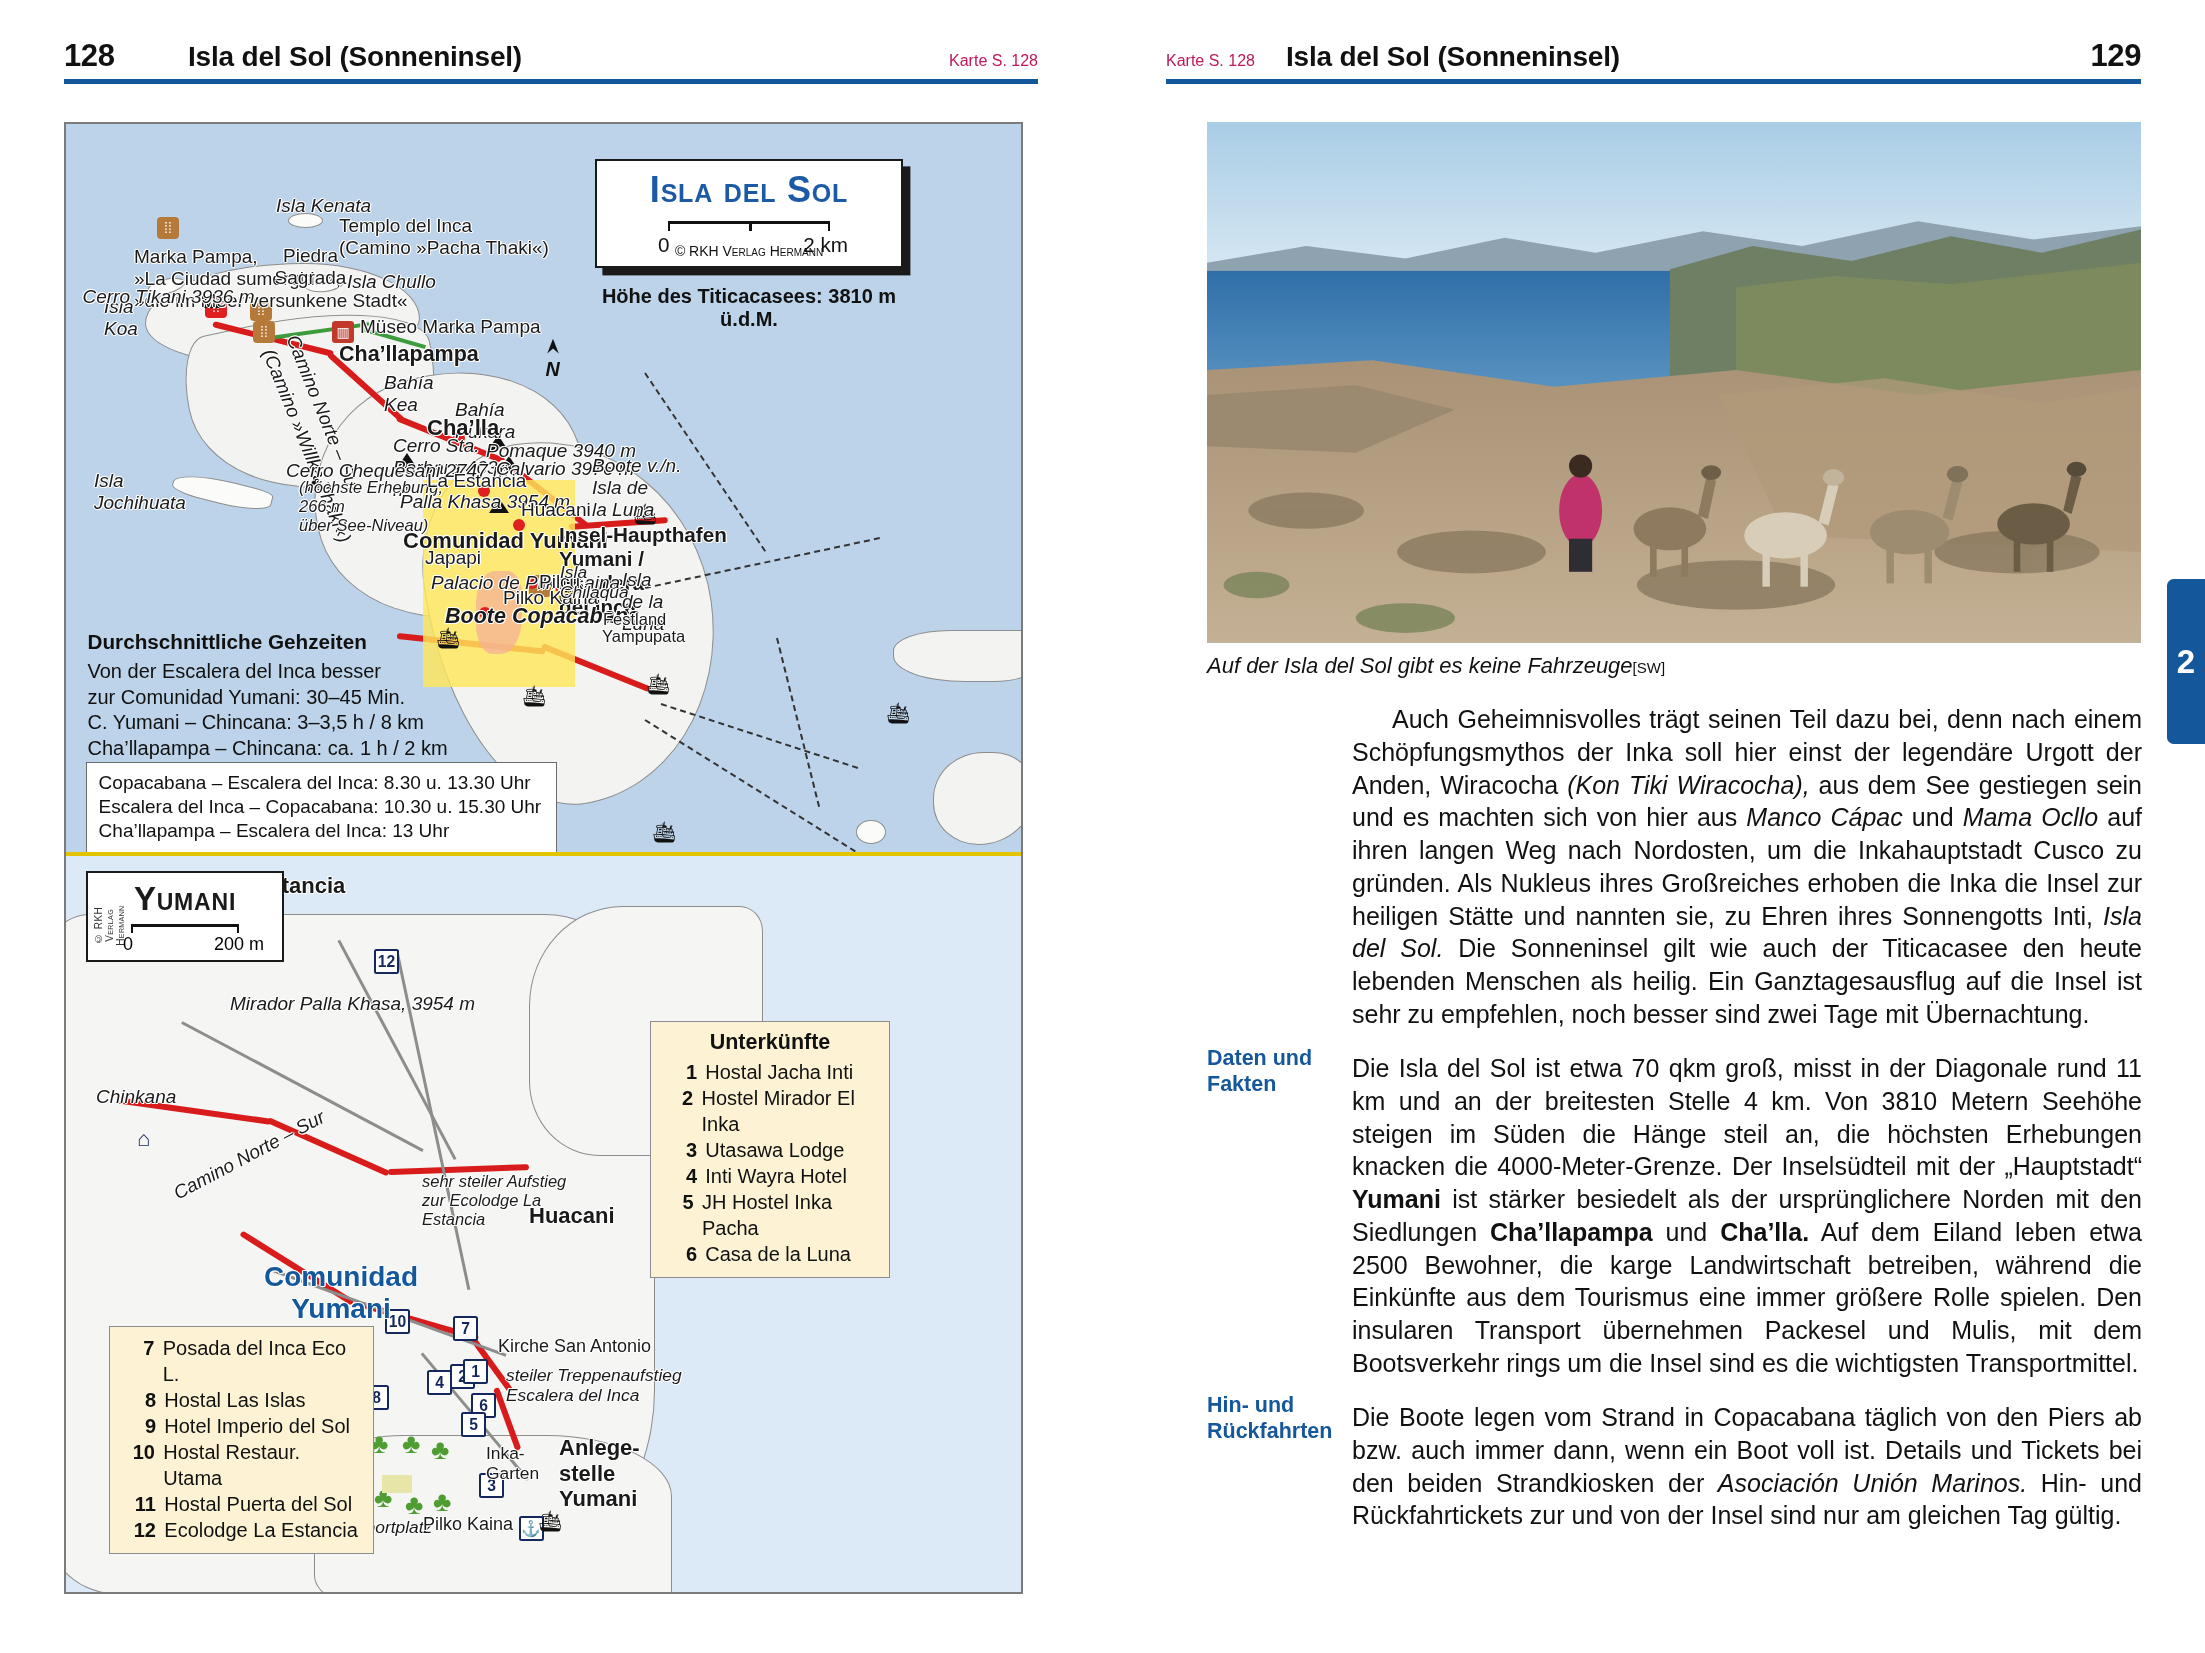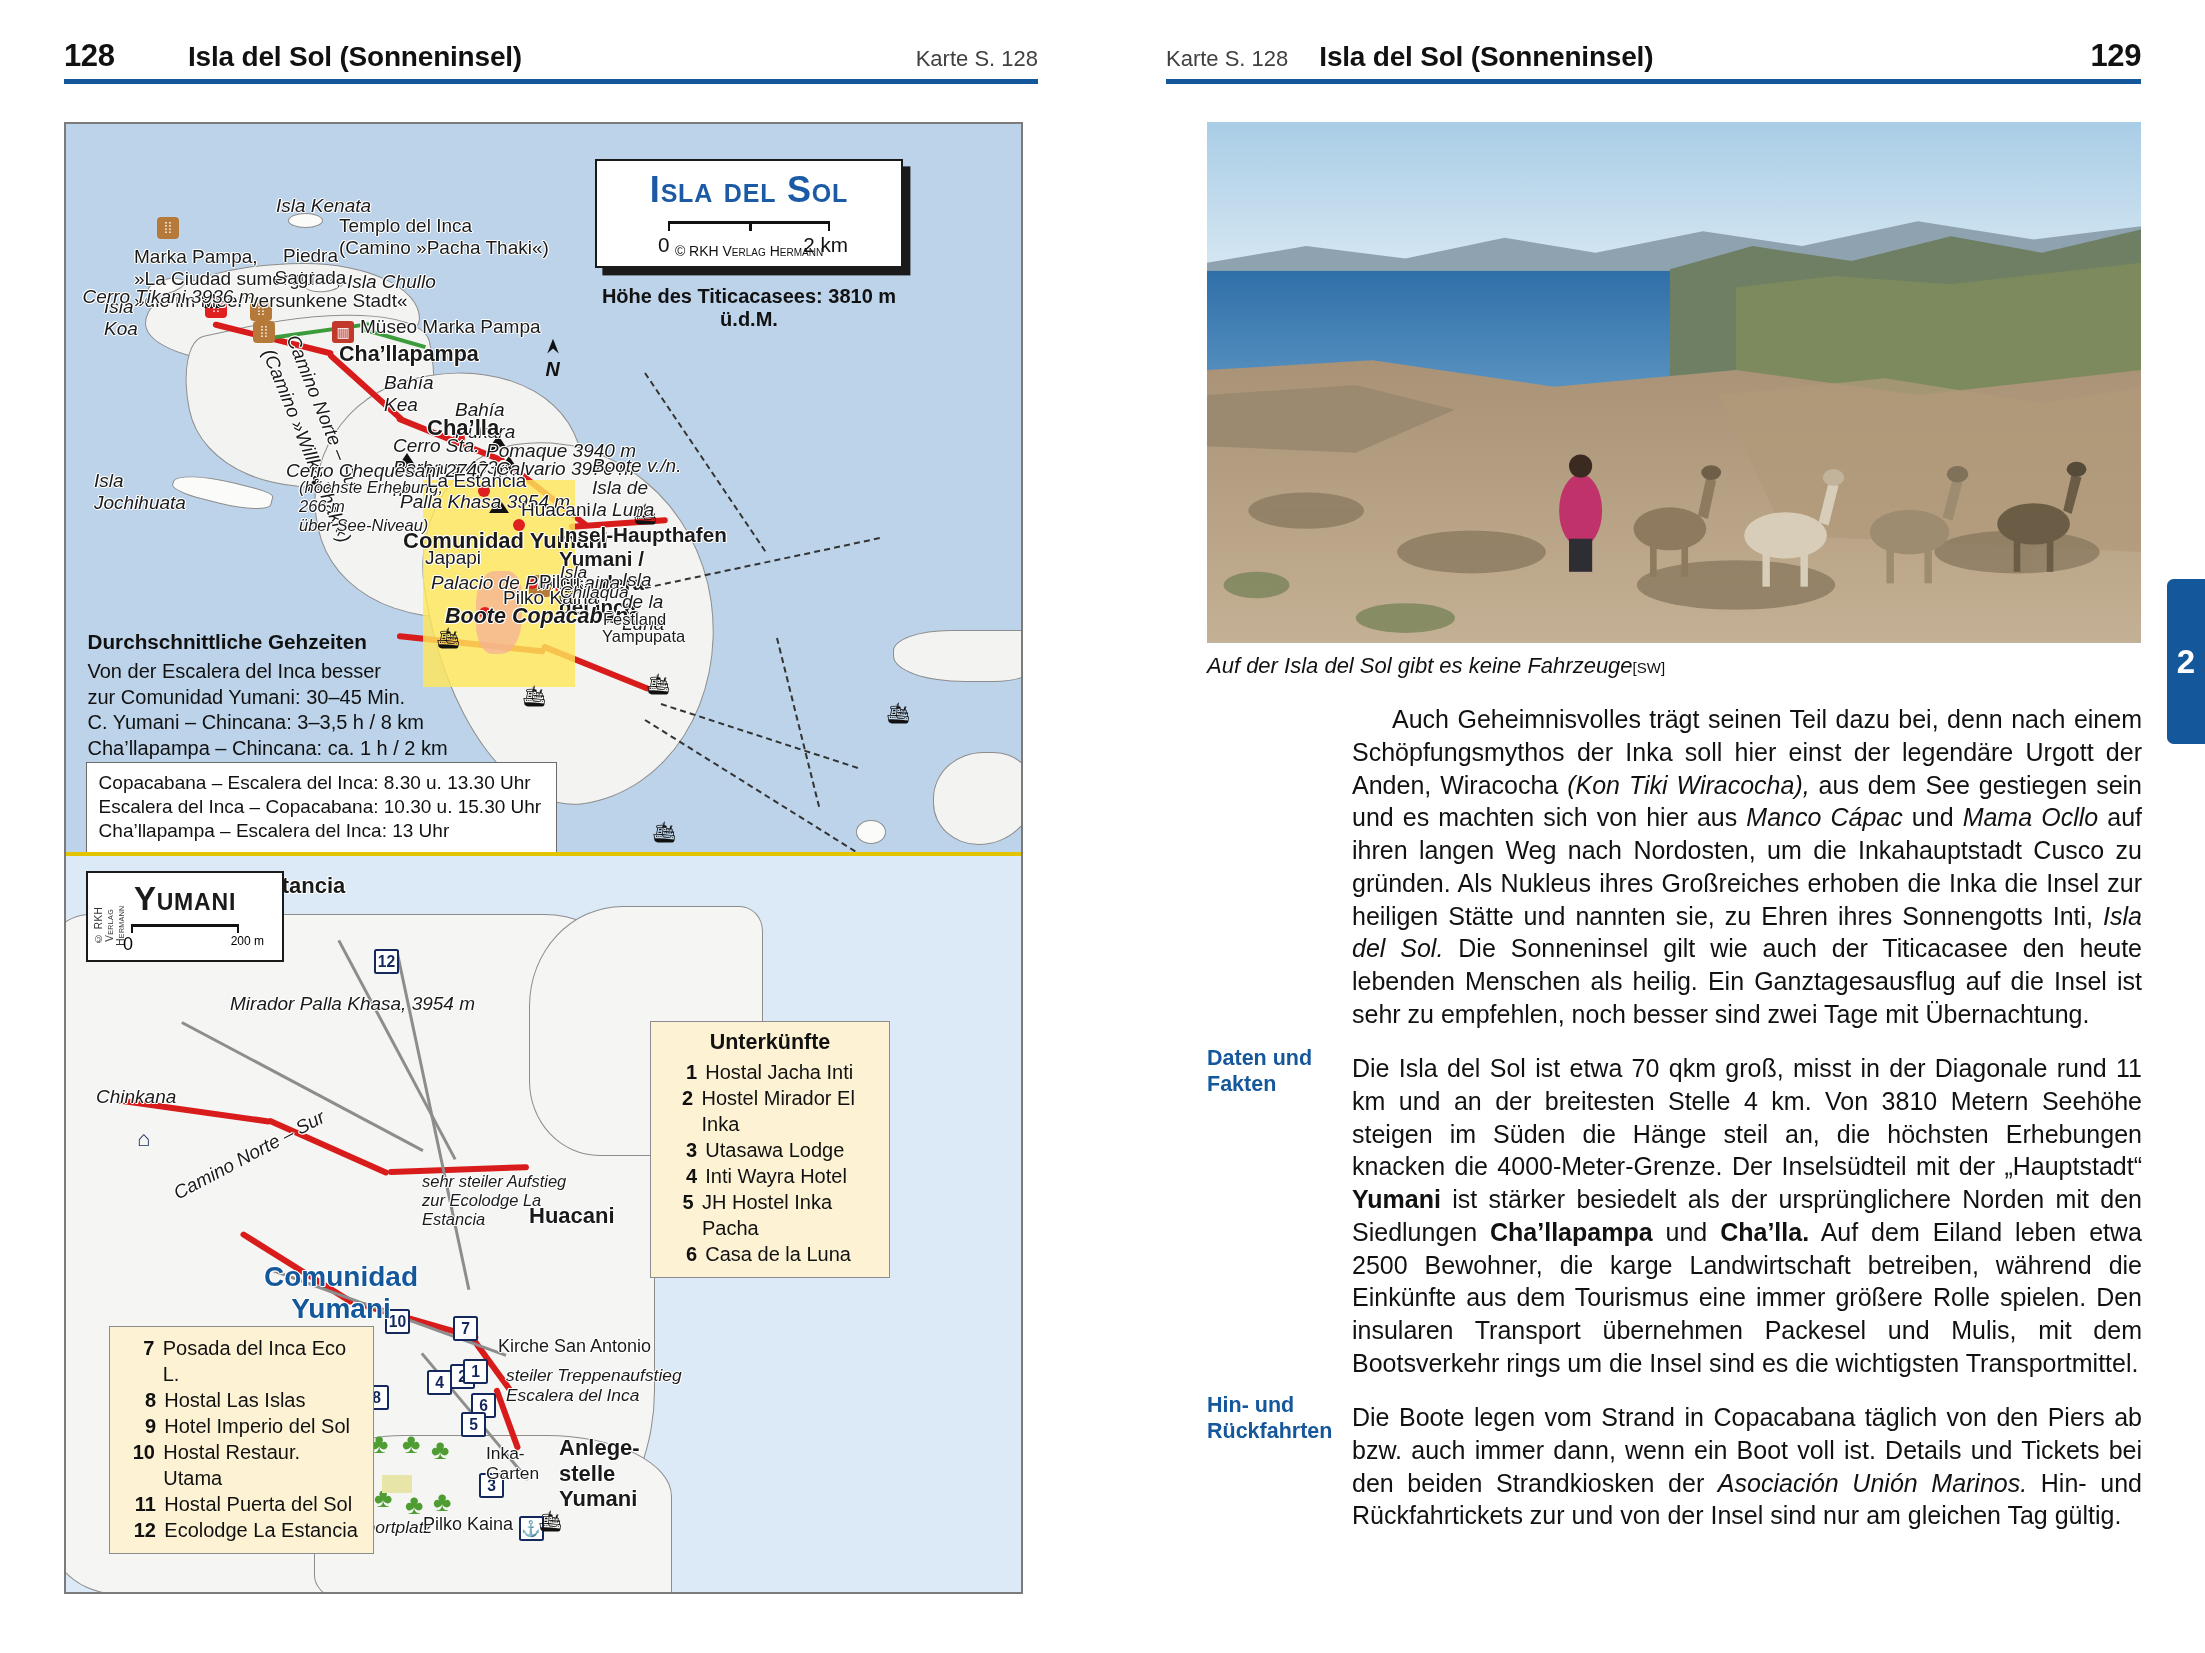--- a/index.html
+++ b/index.html
@@ -8,21 +8,21 @@
   .spread{position:absolute;inset:0;display:flex;}
   .page{position:relative;height:1491px;box-sizing:border-box;}
   .page-left{width:1102px;}
   .page-right{width:1103px;}
 
   
   .runhead{position:absolute;left:0;right:0;height:53px;display:flex;align-items:flex-end;}
   .runhead .rule{position:absolute;left:0;right:0;bottom:0;height:5px;background:#15579b;}
   .folio{font-weight:bold;font-size:31px;color:#111;letter-spacing:-0.4px;}
   .rh-title{font-weight:bold;font-size:28px;color:#111;letter-spacing:-0.2px;}
-  .rh-ref{font-size:22px;color:#404040;}
+  .rh-ref{font-size:16px;color:#be185d;}
 
   .rh-left{top:31px;left:64px;right:64px;}
   .rh-left .inner{display:flex;align-items:baseline;width:100%;padding-bottom:10px;}
   .rh-left .folio{width:124px;}
   .rh-left .rh-ref{margin-left:auto;}
 
   .rh-right{top:31px;left:64px;right:64px;}
   .rh-right .inner{display:flex;align-items:baseline;width:100%;padding-bottom:10px;gap:31px;}
   .rh-right .folio{margin-left:auto;}
 
@@ -79,21 +79,21 @@
   .legend-b{left:43px;top:470px;width:265px;}
 
   .insettitle{position:absolute;left:20px;top:15px;width:198px;background:#fff;border:2.5px solid #1a1a1a;
               padding:6.6px 0 5px;text-align:center;box-sizing:border-box;}
   .insettitle .tt{font-size:33px;font-weight:bold;color:#1a1a1a;letter-spacing:0.8px;font-variant:small-caps;}
   .insettitle .sb{position:relative;height:36px;margin-top:1.7px;}
   .insettitle .bar{position:absolute;left:43px;right:43px;top:5px;height:8.3px;border-left:2.5px solid #111;
                    border-right:2.5px solid #111;}
   .insettitle .bar:before{content:"";position:absolute;left:0;right:0;top:0;height:2.5px;background:#111;}
   .insettitle .l0{position:absolute;left:35px;top:15px;font-size:18px;}
-  .insettitle .l2{position:absolute;right:18px;top:15px;font-size:12px;}
+  .insettitle .l2{position:absolute;right:18px;top:15px;font-size:18px;}
   .vcredit{position:absolute;left:5px;top:16.5px;font-size:10px;color:#333;writing-mode:vertical-rl;
            transform:rotate(180deg);font-variant:small-caps;letter-spacing:0.4px;}
 
   
   .pin{position:absolute;width:25px;height:25px;border:2.5px solid #15285e;background:#fff;color:#15285e;
        font-size:15.7px;font-weight:bold;display:flex;align-items:center;justify-content:center;box-sizing:border-box;}
   .pin.sq{border-radius:2.5px;}
   .hut{position:absolute;width:28px;height:23px;color:#15285e;font-size:21.5px;line-height:1;}
 
   .dot{position:absolute;width:12.4px;height:12.4px;border-radius:50%;background:#e02020;}

